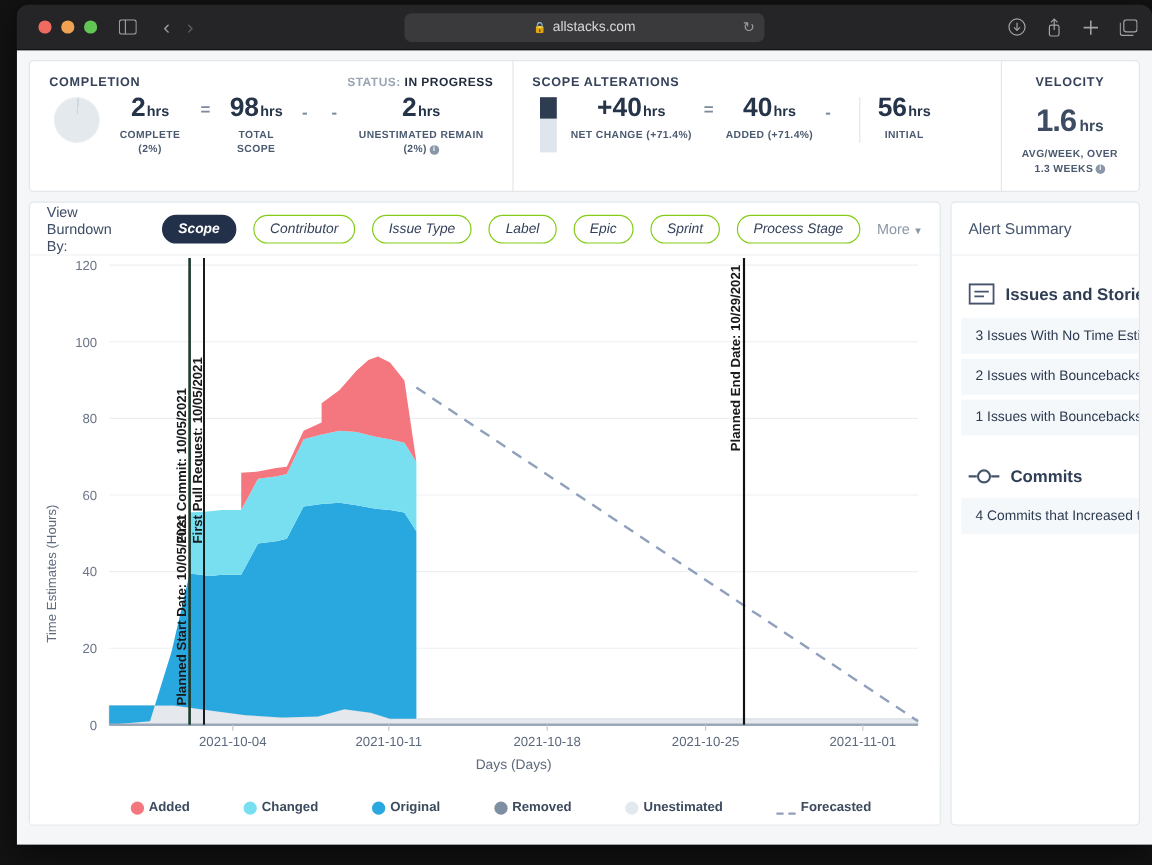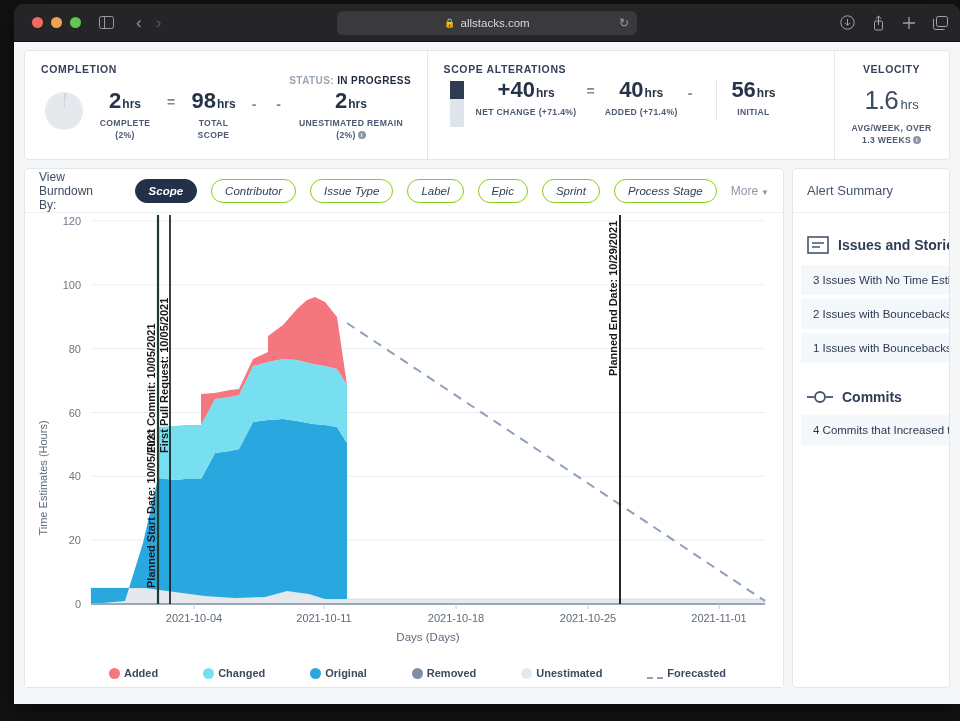--- a/index.html
+++ b/index.html
@@ -58,21 +58,21 @@
   
   .kpi-strip {
     display: flex; height: 110px; margin-bottom: 8px;
   }
   .kpi-panel { padding: 12px 16px 0 16px; position: relative; }
   .kpi-sep { width: 1px; background: #e3e7ea; margin: 0; }
   .panel-completion { flex: 0 0 402px; }
   .panel-scope { flex: 0 0 406px; }
   .panel-velocity { flex: 1 1 auto; text-align: center; padding-top: 12px; }
 
-  .panel-head { display: flex; align-items: baseline; flex-direction: column; }
+  .panel-head { display: flex; align-items: baseline; }
   .panel-title {
     font-size: 10.5px; letter-spacing: .6px; color: #35425a; font-weight: 600;
   }
   .status-wrap { margin-left: auto; font-size: 10px; letter-spacing: .4px; }
   .status-label { color: #9aa6b4; font-weight: 600; }
   .status-value { color: #1f2a3c; font-weight: 700; }
 
   .metric-row { display: flex; align-items: flex-start; margin-top: 4px; }
   .donut {
     width: 38px; height: 38px; border-radius: 50%;
@@ -98,21 +98,21 @@
     line-height: 1.35; font-weight: 600;
   }
   .op { font-size: 14px; color: #7c8a9c; font-weight: 700; padding: 4px 10px 0 10px; }
   .op-minus { padding-top: 6px; }
   .vsep { width: 1px; background: #e3e7ea; align-self: stretch; margin: 2px 14px 8px 14px; }
   .info-dot {
     display: inline-block; width: 8px; height: 8px; border-radius: 50%;
     background: #8a97a8; color: #fff; font-size: 6px; line-height: 8px;
     text-align: center; vertical-align: 1px; margin-left: 2px; font-weight: 700;
   }
-  .vel-big { font-size: 26px; font-weight: 400; color: #3d4c63; margin-top: 10px; letter-spacing: -1px; }
+  .vel-big { font-size: 26px; font-weight: 700; color: #3d4c63; margin-top: 10px; letter-spacing: -1px; }
   .vel-big .unit { font-size: 13px; margin-left: 3px; letter-spacing: 0; }
   .vel-cap { margin-top: 6px; font-size: 8.6px; color: #4b5a70; letter-spacing: .35px; line-height: 1.4; font-weight: 600; }
 
   
   .main-row { display: flex; height: 520px; }
   .chart-card { flex: 0 0 760px; position: relative; }
   .alert-card { flex: 1 1 auto; margin-left: 8px; position: relative; overflow: hidden; }
 
   .burndown-bar {
     display: flex; align-items: center; height: 44px; padding: 0 14px;

